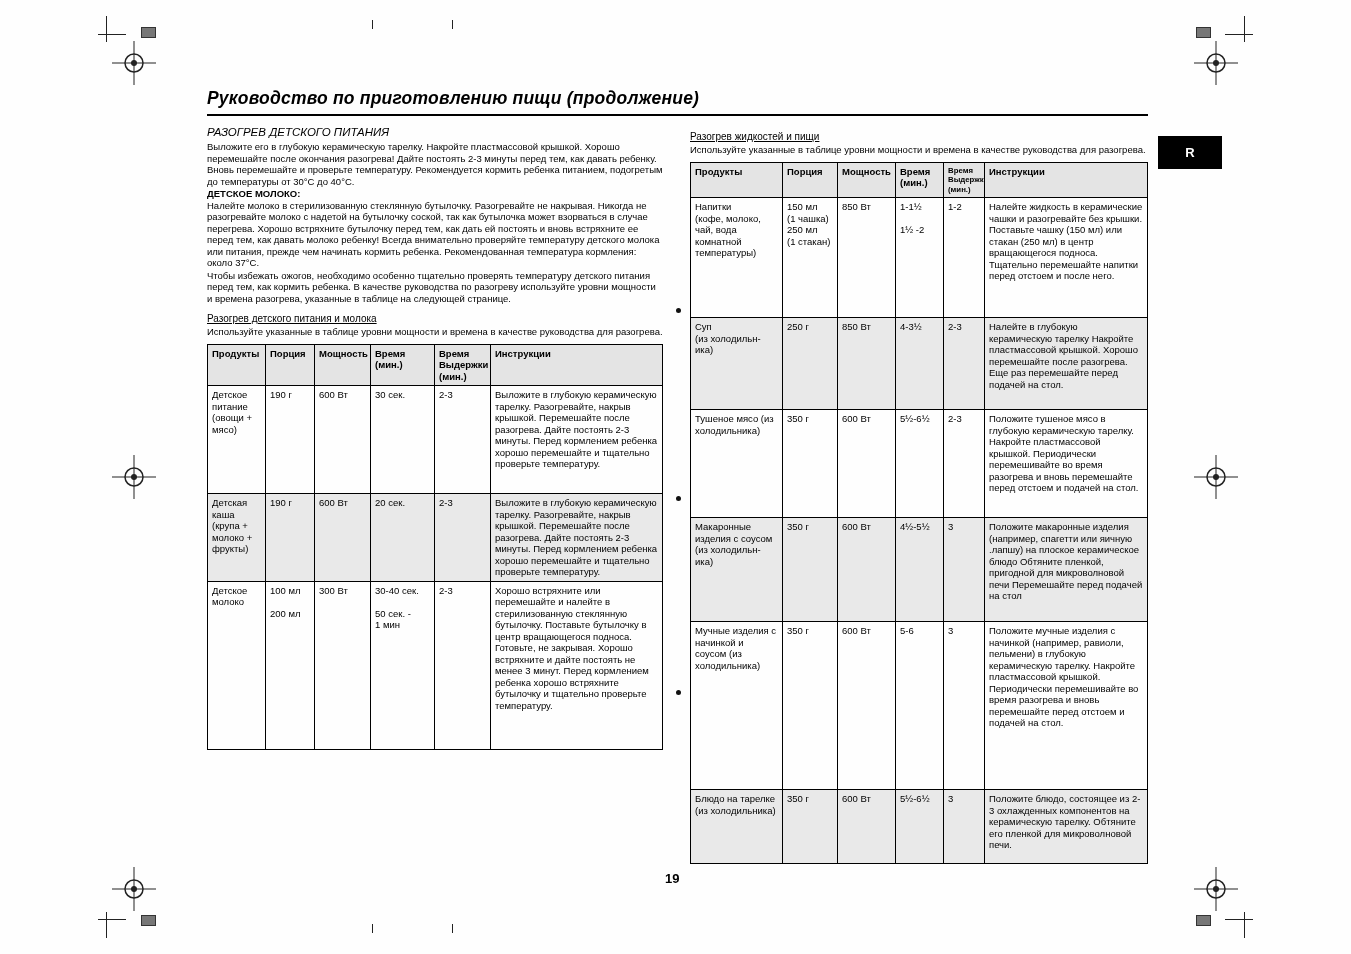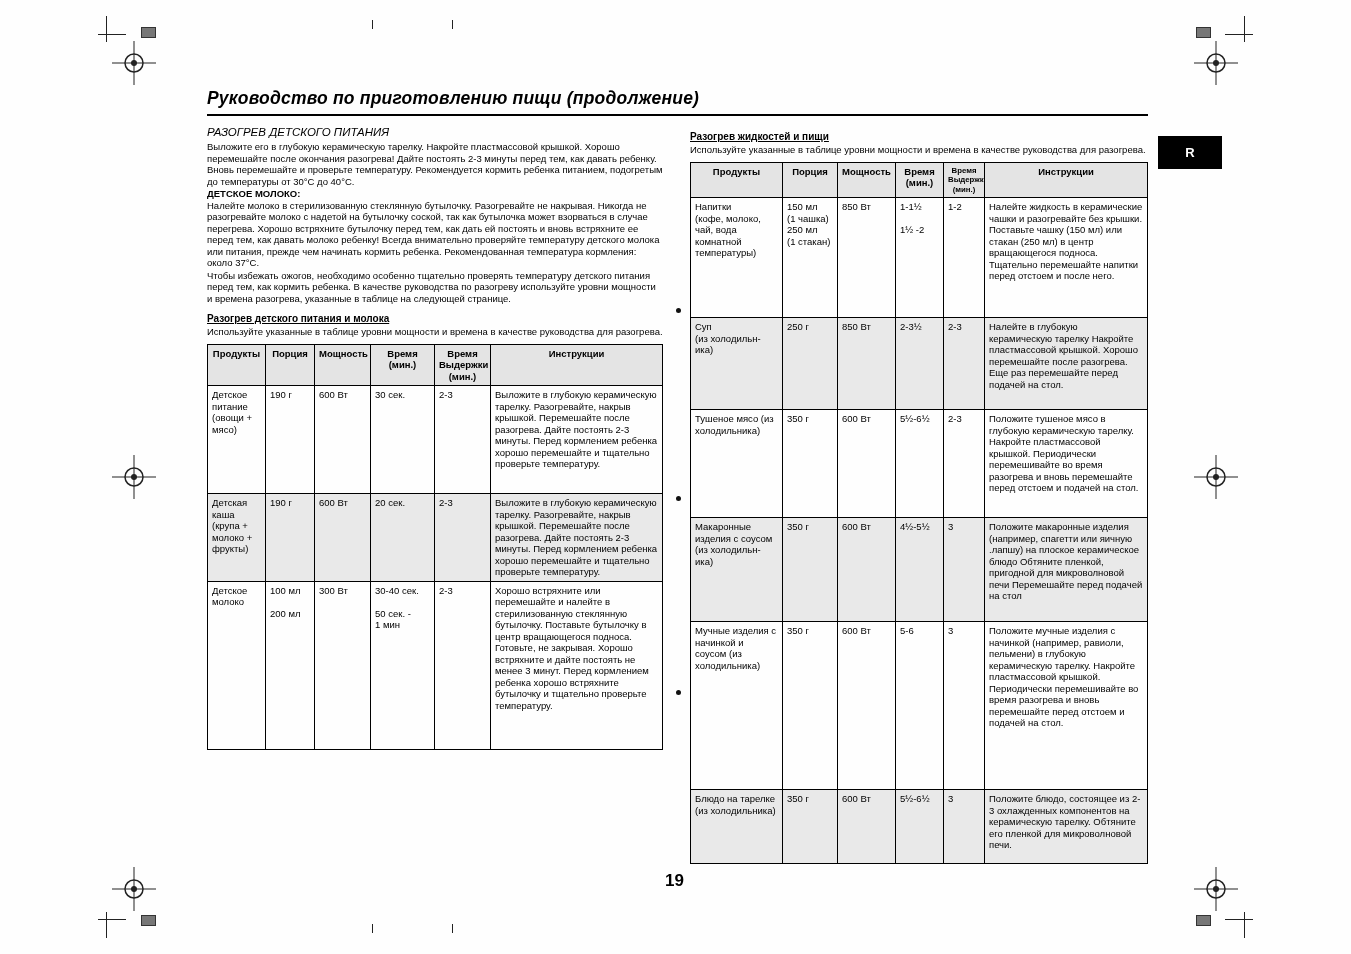--- a/index.html
+++ b/index.html
@@ -18,36 +18,36 @@
            font-style:italic; font-weight:700; font-size:17.5px; letter-spacing:.2px; }
   .title-rule { position:absolute; left:207px; top:114px; width:941px; height:2px; background:#000; }
 
   
   .col-left  { position:absolute; left:207px; top:126px; width:456px; }
   .col-right { position:absolute; left:690px; top:131px; width:458px; }
 
   .h-main { font-style:italic; font-weight:400; font-size:11.5px; margin-bottom:3px; }
   .lbl    { font-weight:700; font-size:9.5px; line-height:11.5px; }
   .body-p { font-size:9.5px; line-height:11.5px; margin-bottom:1px; text-align:left; }
-  .h-sub  { font-weight:700; font-size:10px; text-decoration:underline; margin:9px 0 2px; }
+  .h-sub  { font-weight:400; font-size:10px; text-decoration:underline; margin:9px 0 2px; }
 
   
   table.tbl { border-collapse:collapse; table-layout:fixed; width:100%; margin-top:6px; }
   .tbl th, .tbl td { border:1px solid #000; padding:3px 4px; vertical-align:top;
                      font-size:9.5px; line-height:11.5px; white-space:pre-line; overflow:hidden; }
-  .tbl th { text-align:center; font-weight:700; background:#e4e4e4; }
+  .tbl th { text-align:left; font-weight:700; background:#e4e4e4; }
   .tbl th.small-h { font-size:7.8px; line-height:9.5px; }
   .tbl td.c { text-align:left; }
   .tbl tr.shade td { background:#e9e9e9; }
 
   
   .side-tab { position:absolute; left:1158px; top:136px; width:64px; height:33px;
               background:#000; color:#fff; font-weight:700; font-size:13px;
               display:flex; align-items:center; justify-content:center; }
-  .page-num { position:absolute; left:665px; top:871px; font-weight:700; font-size:17px; }
+  .page-num { position:absolute; left:665px; top:871px; font-weight:700; font-size:13px; }
   .dot { position:absolute; width:5px; height:5px; border-radius:50%; background:#111; }
 </style>
 </head>
 <body>
 
 <div class="page">
 
   <svg class="regmark" style="left:112px;top:41px" width="44" height="44" viewBox="0 0 44 44">
       <line x1="0" y1="22" x2="44" y2="22" stroke="#222" stroke-width="1"></line>
       <line x1="22" y1="0" x2="22" y2="44" stroke="#222" stroke-width="1"></line>
@@ -221,21 +221,21 @@
 1½ -2</td>
         <td class="c">1-2</td>
         <td>Налейте жидкость в керамические чашки и разогревайте без крышки. Поставьте чашку (150 мл) или стакан (250 мл) в центр вращающегося подноса. Тщательно перемешайте напитки перед отстоем и после него.</td>
       </tr>
       <tr class="shade" style="height:92px">
         <td>Суп
 (из холодильн-
 ика)</td>
         <td class="c">250 г</td>
         <td class="c">850 Вт</td>
-        <td class="c">2-3½</td>
+        <td class="c">4-3½</td>
         <td class="c">2-3</td>
         <td>Налейте в глубокую керамическую тарелку Накройте пластмассовой крышкой. Хорошо перемешайте после разогрева. Еще раз перемешайте перед подачей на стол.</td>
       </tr>
       <tr style="height:108px">
         <td>Тушеное мясо (из
 холодильника)</td>
         <td class="c">350 г</td>
         <td class="c">600 Вт</td>
         <td class="c">5½-6½</td>
         <td class="c">2-3</td>

